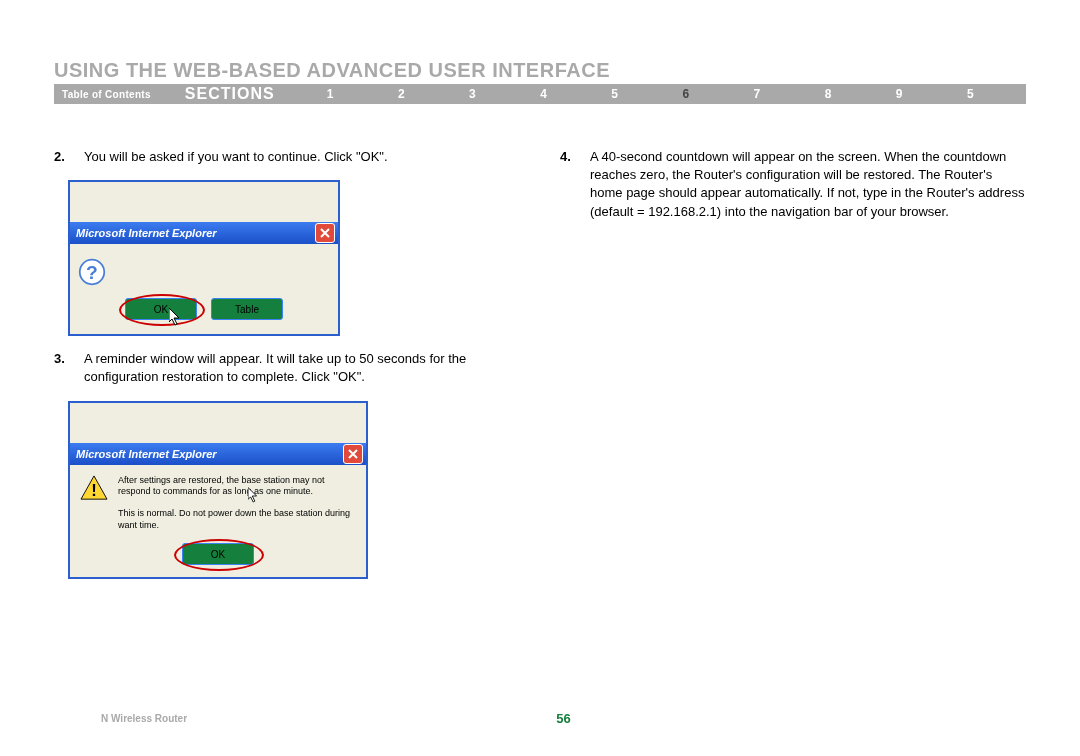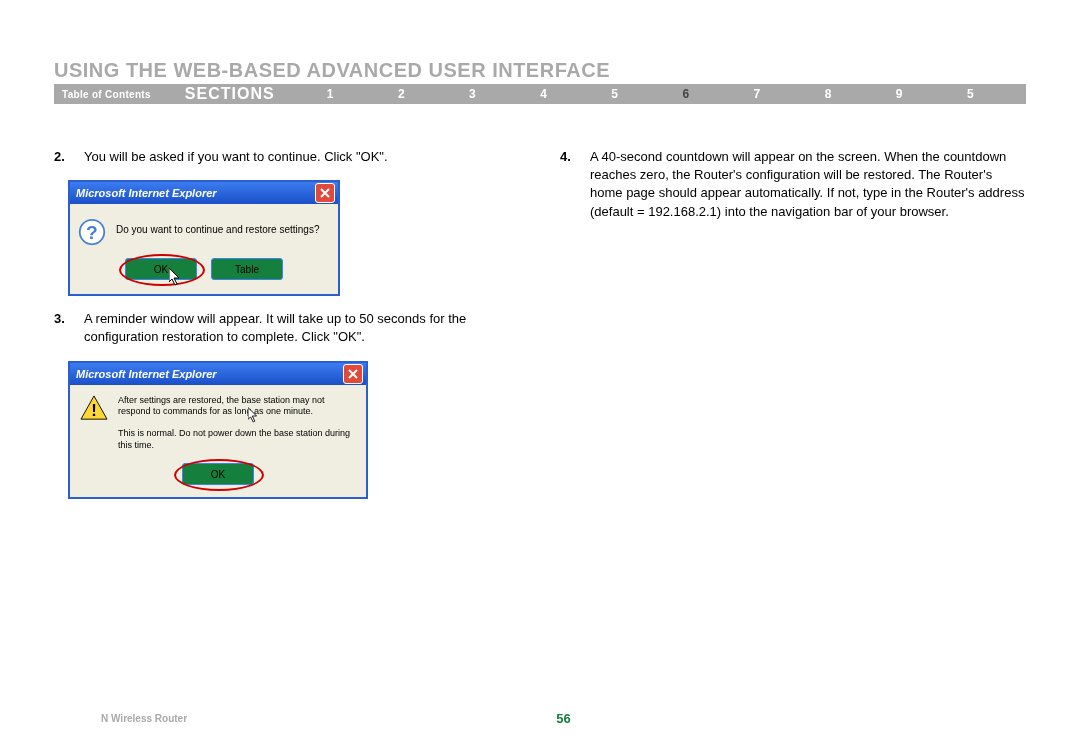--- a/index.html
+++ b/index.html
@@ -96,20 +96,21 @@
   .dlg-title {
     height: 22px;
     background: linear-gradient(to bottom, #3c7cf0, #1a4fc8);
     display: flex;
     align-items: center;
     padding: 0 3px 0 6px;
     color: #fff;
     font-size: 11px;
     font-weight: bold;
     font-style: italic;
+    margin-top: 40px;
   }
   .dlg-title-text { flex: 1; }
   .close-btn {
     width: 18px;
     height: 18px;
     background: #e14a3a;
     border: 1px solid #fff;
     border-radius: 3px;
     display: flex;
     align-items: center;
@@ -249,21 +250,20 @@
           <svg viewBox="0 0 10 10">
               <path d="M1 1 L9 9 M9 1 L1 9" stroke="#fff" stroke-width="2"></path>
             </svg>
         </span>
       </div>
       <div class="dlg1-body">
         <svg class="q-icon" viewBox="0 0 32 32">
           <circle cx="16" cy="16" r="14" fill="#fff" stroke="#4a7fd6" stroke-width="2"></circle>
           <text x="16" y="24" text-anchor="middle" font-size="22" font-weight="bold" fill="#4a7fd6">?</text>
         </svg>
-        <div class="dlg1-msg">Do you want to continue and restore settings?</div>
       </div>
       <div class="dlg1-btns">
         <div style="position:relative;">
           <div class="xp-btn">OK</div>
           <div class="circle-marker" style="left:-6px;top:-4px;width:82px;height:28px;"></div>
           <svg class="cursor" style="left:44px;top:10px;" viewBox="0 0 14 20">
             <path d="M0 0 L0 14 L3 11 L6 17 L8 16 L5 10 L10 10 Z" fill="#fff" stroke="#000" stroke-width="1"></path>
           </svg>
         </div>
         <div class="xp-btn">Table</div>
@@ -284,21 +284,21 @@
             </svg>
         </span>
       </div>
       <div class="dlg2-body">
         <svg class="warn-icon" viewBox="0 0 30 28">
           <path d="M15 1 L29 26 L1 26 Z" fill="#ffd733" stroke="#000" stroke-width="1"></path>
           <text x="15" y="23" text-anchor="middle" font-size="18" font-weight="bold" fill="#000">!</text>
         </svg>
         <div class="dlg2-text">
           <div style="position:relative;">After settings are restored, the base station may not respond to commands for as long as one minute.</div>
-          <div class="dlg2-line2">This is normal. Do not power down the base station during this time.</div>
+          <div class="dlg2-line2">This is normal. Do not power down the base station during want time.</div>
           <svg style="position:absolute; margin-left:130px; margin-top:-44px; width:12px; height:18px;" viewBox="0 0 14 20">
             <path d="M0 0 L0 14 L3 11 L6 17 L8 16 L5 10 L10 10 Z" fill="#fff" stroke="#000" stroke-width="1"></path>
           </svg>
         </div>
       </div>
       <div class="dlg2-btns">
         <div style="position:relative;">
           <div class="xp-btn">OK</div>
           <div class="circle-marker" style="left:-8px;top:-4px;width:86px;height:28px;"></div>
         </div>

